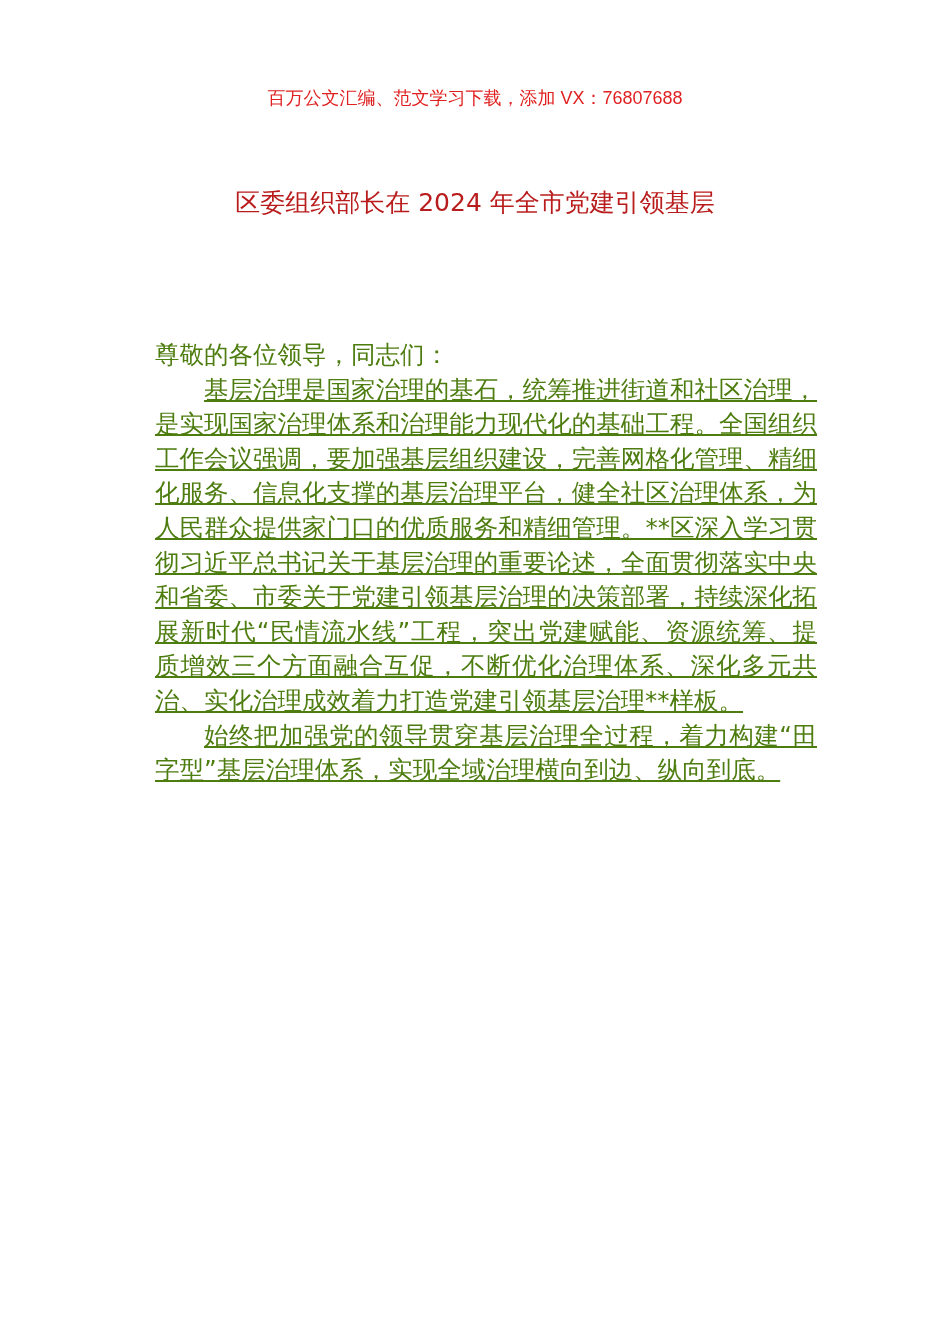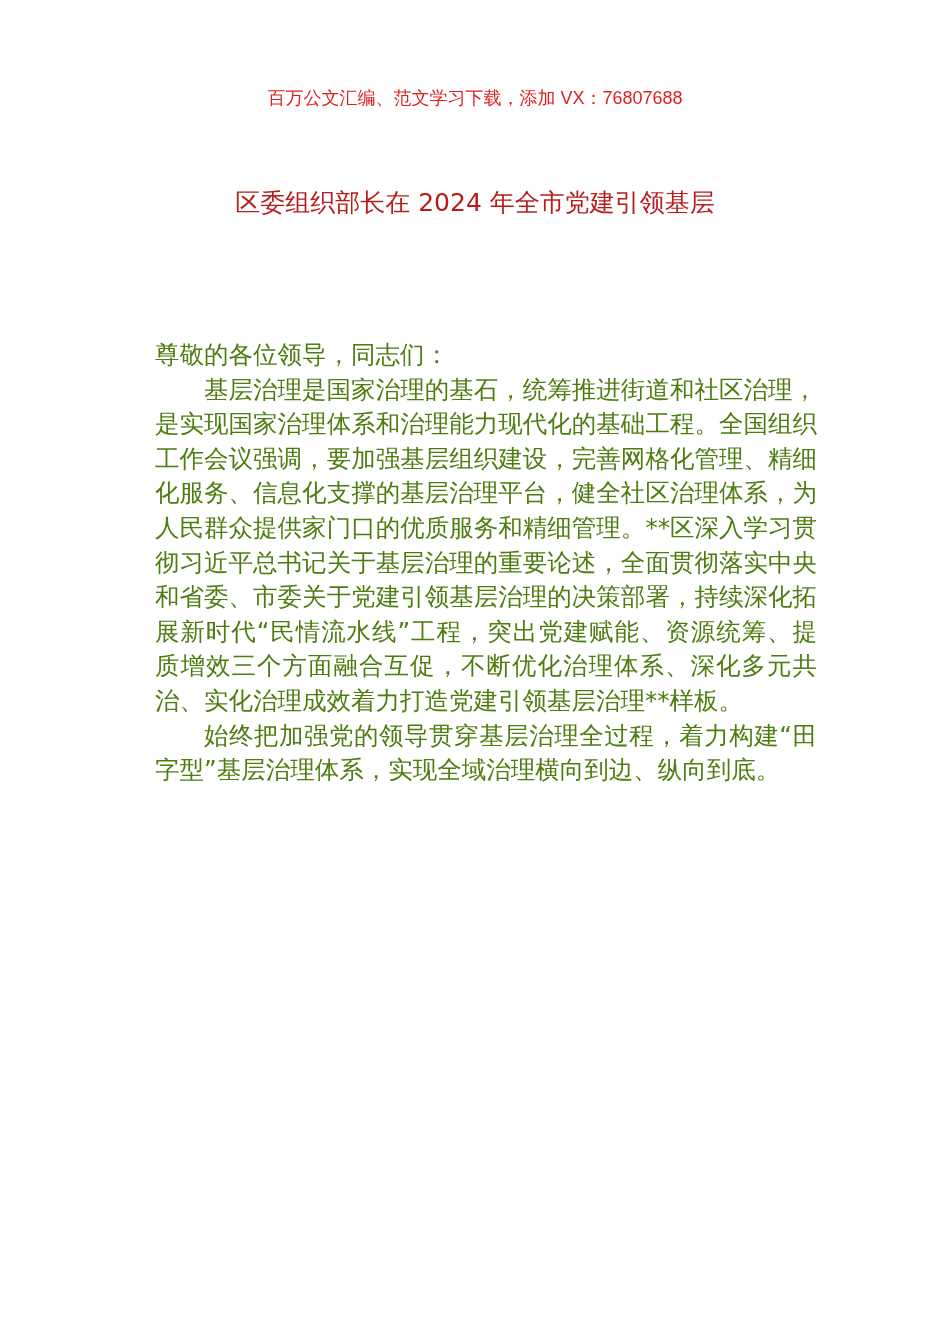--- a/index.html
+++ b/index.html
@@ -56,20 +56,21 @@
       line-height: 34.6px;
       text-align: justify;
       margin-left: 10px;
     }
     .body-text p {
       margin: 0;
       padding: 0;
     }
     .body-text p.indent {
       text-indent: 2em;
+      text-decoration: underline;
     }
     .body-text p.heading {
       text-indent: 2em;
     }
   </style>
 </head>
 <body>
 
 <div class="page">
 

